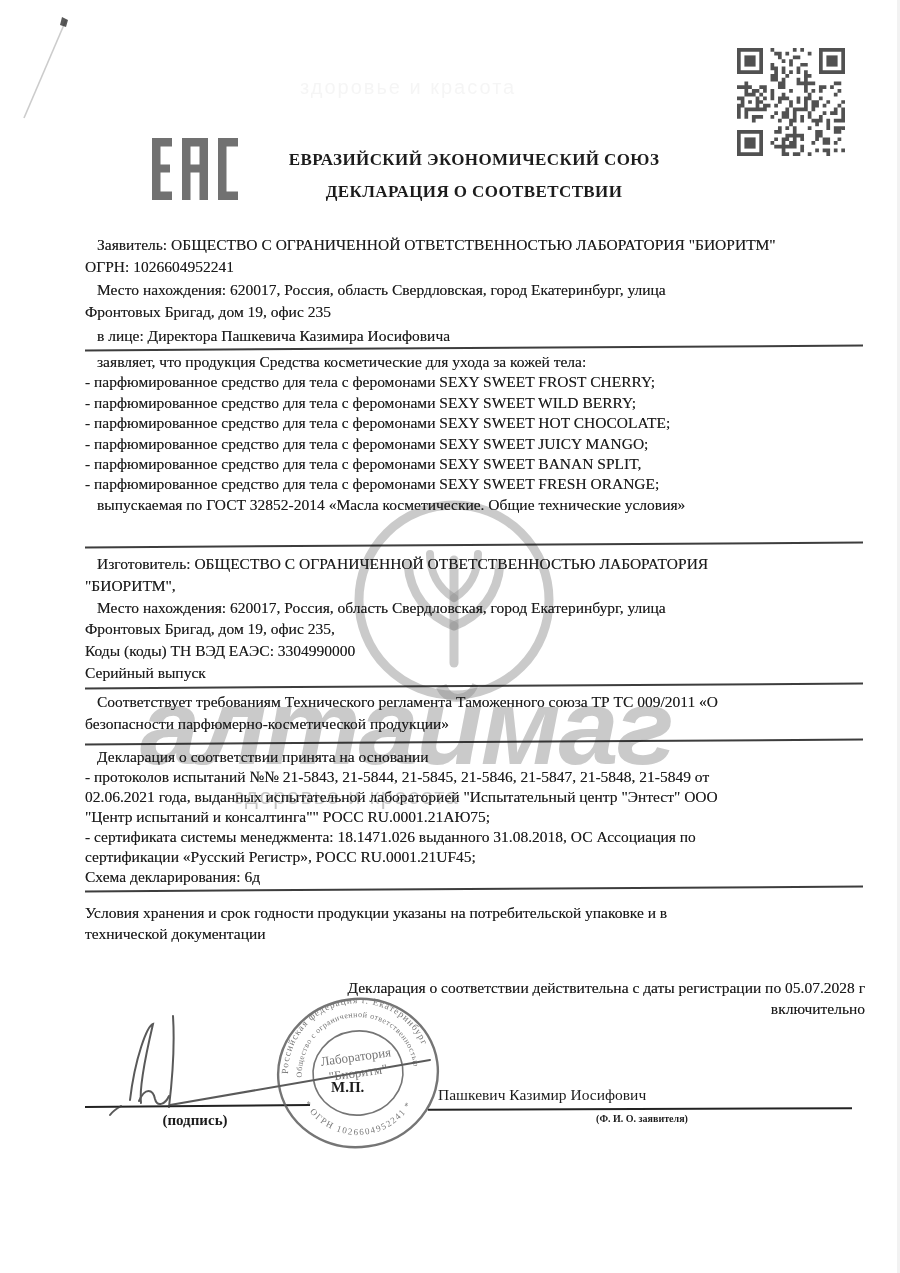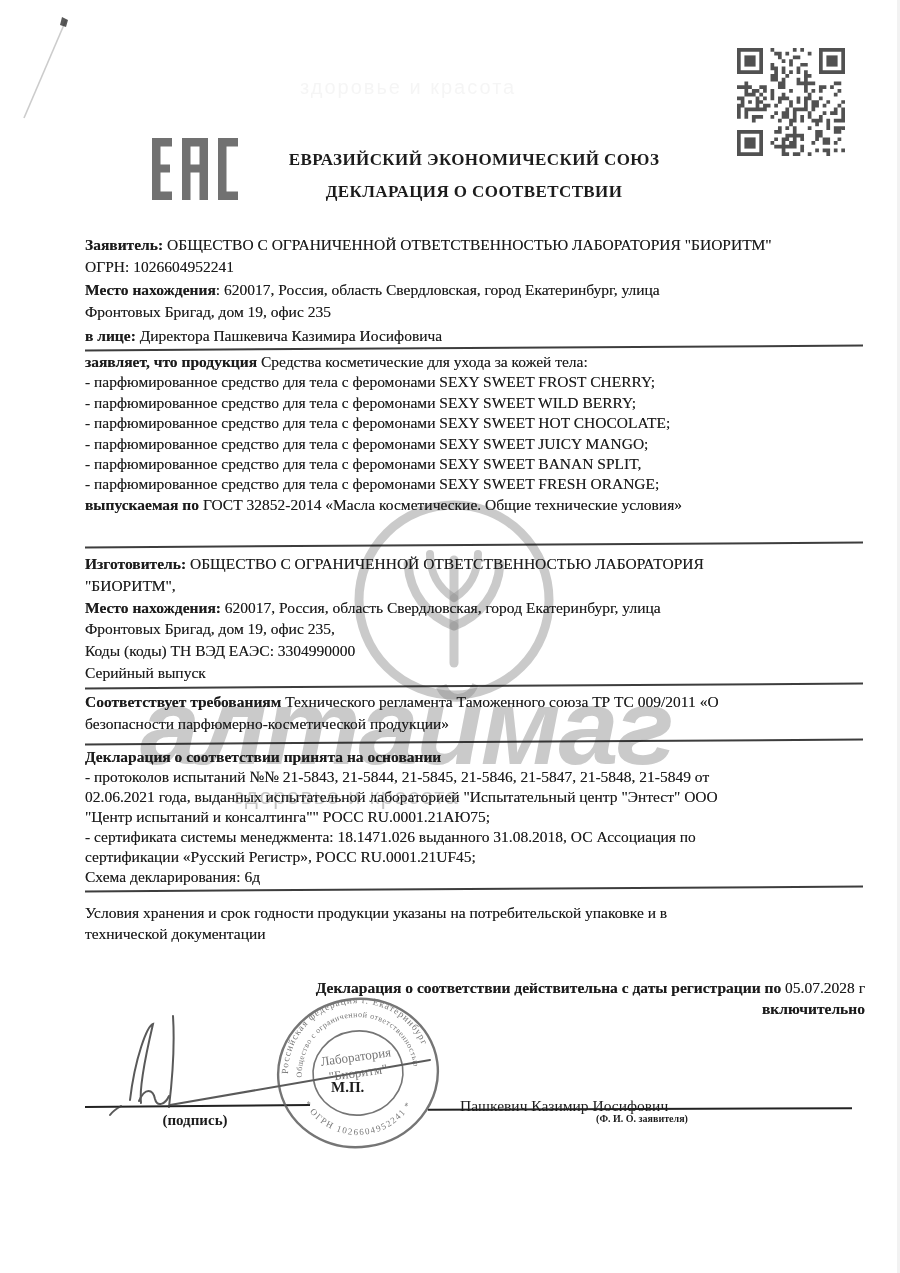--- a/index.html
+++ b/index.html
@@ -19,39 +19,39 @@
   
   .title{position:absolute;left:85px;width:778px;text-align:center;font-weight:bold;
          font-size:17px;letter-spacing:.4px;}
   #title1{top:150px;}
   #title2{top:182px;}
   
   #doc-sections{position:absolute;left:0;top:0;width:100%;height:100%;z-index:2;}
   .block{position:absolute;left:85px;width:780px;font-size:15.5px;
          text-shadow:0 0 .4px rgba(20,20,20,.55);}
   .dline{white-space:nowrap;}
-  .bold{font-weight:bold;}
+  .bold{font-weight:normal;margin-left:12px;}
   .rule{position:absolute;left:85px;width:778px;height:2px;background:#1b1b1b;opacity:.85;
         transform:rotate(-0.35deg);}
   
   .wm{position:absolute;z-index:1;pointer-events:none;font-family:"Liberation Sans","DejaVu Sans",sans-serif;}
   #wm-brand{left:140px;top:664px;font-size:108px;font-weight:bold;letter-spacing:-2px;
             color:rgba(145,145,145,.48);font-style:italic;}
   #wm-tagline{left:234px;top:784px;font-size:22px;letter-spacing:1.5px;color:rgba(150,150,150,.55);}
   #wm-tagline-top{left:300px;top:76px;font-size:20px;letter-spacing:2px;color:rgba(170,170,170,.12);}
   #wm-logo{left:352px;top:498px;width:204px;height:204px;}
   
   .sigzone{position:absolute;z-index:3;}
   #sig-svg{left:75px;top:1000px;width:380px;height:140px;}
   #stamp-svg{left:272px;top:987px;width:172px;height:172px;opacity:.85;}
   #mp-label{left:331px;top:1079px;font-weight:bold;font-size:15px;z-index:4;}
   #sig-line-left{position:absolute;left:85px;top:1105px;width:225px;height:2px;background:#222;transform:rotate(-0.5deg);z-index:2;}
   #sig-line-right{position:absolute;left:428px;top:1108px;width:424px;height:2px;background:#222;transform:rotate(-0.2deg);z-index:2;}
   #podpis-label{left:135px;top:1112px;width:120px;text-align:center;font-weight:bold;font-size:15px;}
-  #fio-name{left:460px;top:1086px;font-size:15.5px;z-index:2;margin-top:11px;}
+  #fio-name{left:438px;top:1086px;font-size:15.5px;z-index:2;}
   #fio-label{left:537px;top:1113px;width:210px;text-align:center;font-weight:bold;font-size:10px;}
   
   #footer-rows{position:absolute;left:85px;top:1148px;width:778px;z-index:2;}
   .frow{position:relative;height:28px;}
   .flabel{position:absolute;left:0;font-size:15.5px;white-space:nowrap;}
   .fvalue{position:absolute;left:473px;font-size:15.5px;white-space:nowrap;}
   svg text{font-family:"Liberation Serif","DejaVu Serif",serif;}
 </style>
 </head>
 <body>

